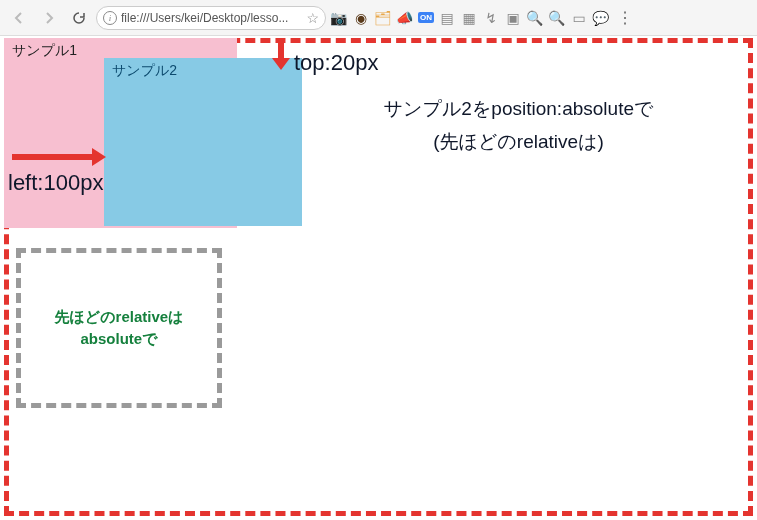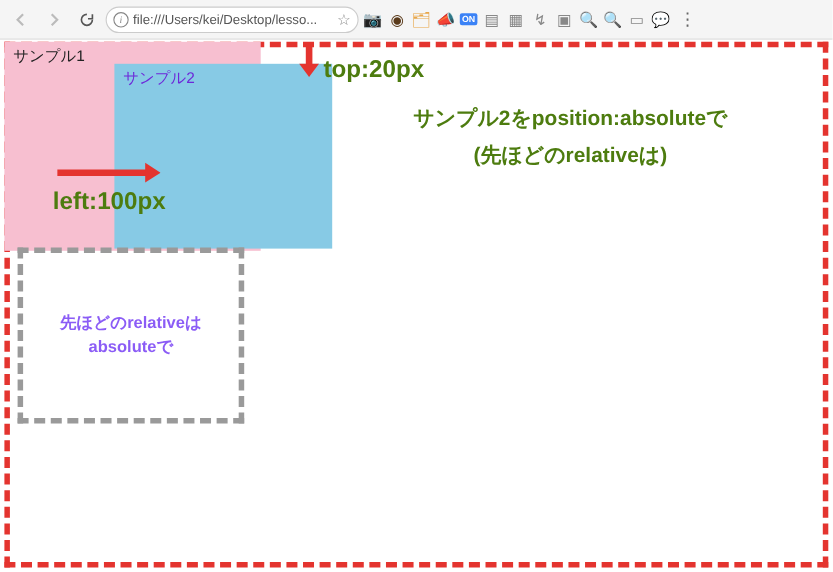--- a/index.html
+++ b/index.html
@@ -81,62 +81,61 @@
     
     .sample2 {
       position: absolute;
       top: 22px;
       left: 104px;
       width: 198px;
       height: 168px;
       background: #87cae5;
       padding: 4px 8px;
       font-size: 14px;
-      color: #6d28d9;
+      color: #0c4a6e;
     }
     
     .relative-box {
       position: absolute;
-      top: 189px;
+      top: 212px;
       left: 16px;
       width: 206px;
       height: 160px;
       border: 5px dashed #9a9a9a;
       display: flex;
       flex-direction: column;
       align-items: center;
       justify-content: center;
-      color: #8b5cf6;
+      color: #15803d;
       font-size: 15px;
       font-weight: bold;
       text-align: center;
       line-height: 1.5;
     }
     
     .anno {
       position: absolute;
-      color: #4d7c0f;
-      font-weight: bold;
+      color: #0f172a;
+      font-weight: normal;
     }
     .anno-top {
       top: 14px;
       left: 270px;
       font-size: 22px;
       display: flex;
       align-items: flex-start;
     }
     .anno-top .arrow {
       margin-right: 2px;
       margin-top: -10px;
     }
     .anno-left {
       top: 110px;
       left: 8px;
       font-size: 22px;
-      margin-left: 40px;
     }
     .anno-left .arrow-wrap {
       display: block;
       margin-bottom: 2px;
       margin-left: 4px;
     }
     .anno-desc {
       top: 56px;
       left: 300px;
       right: 20px;

